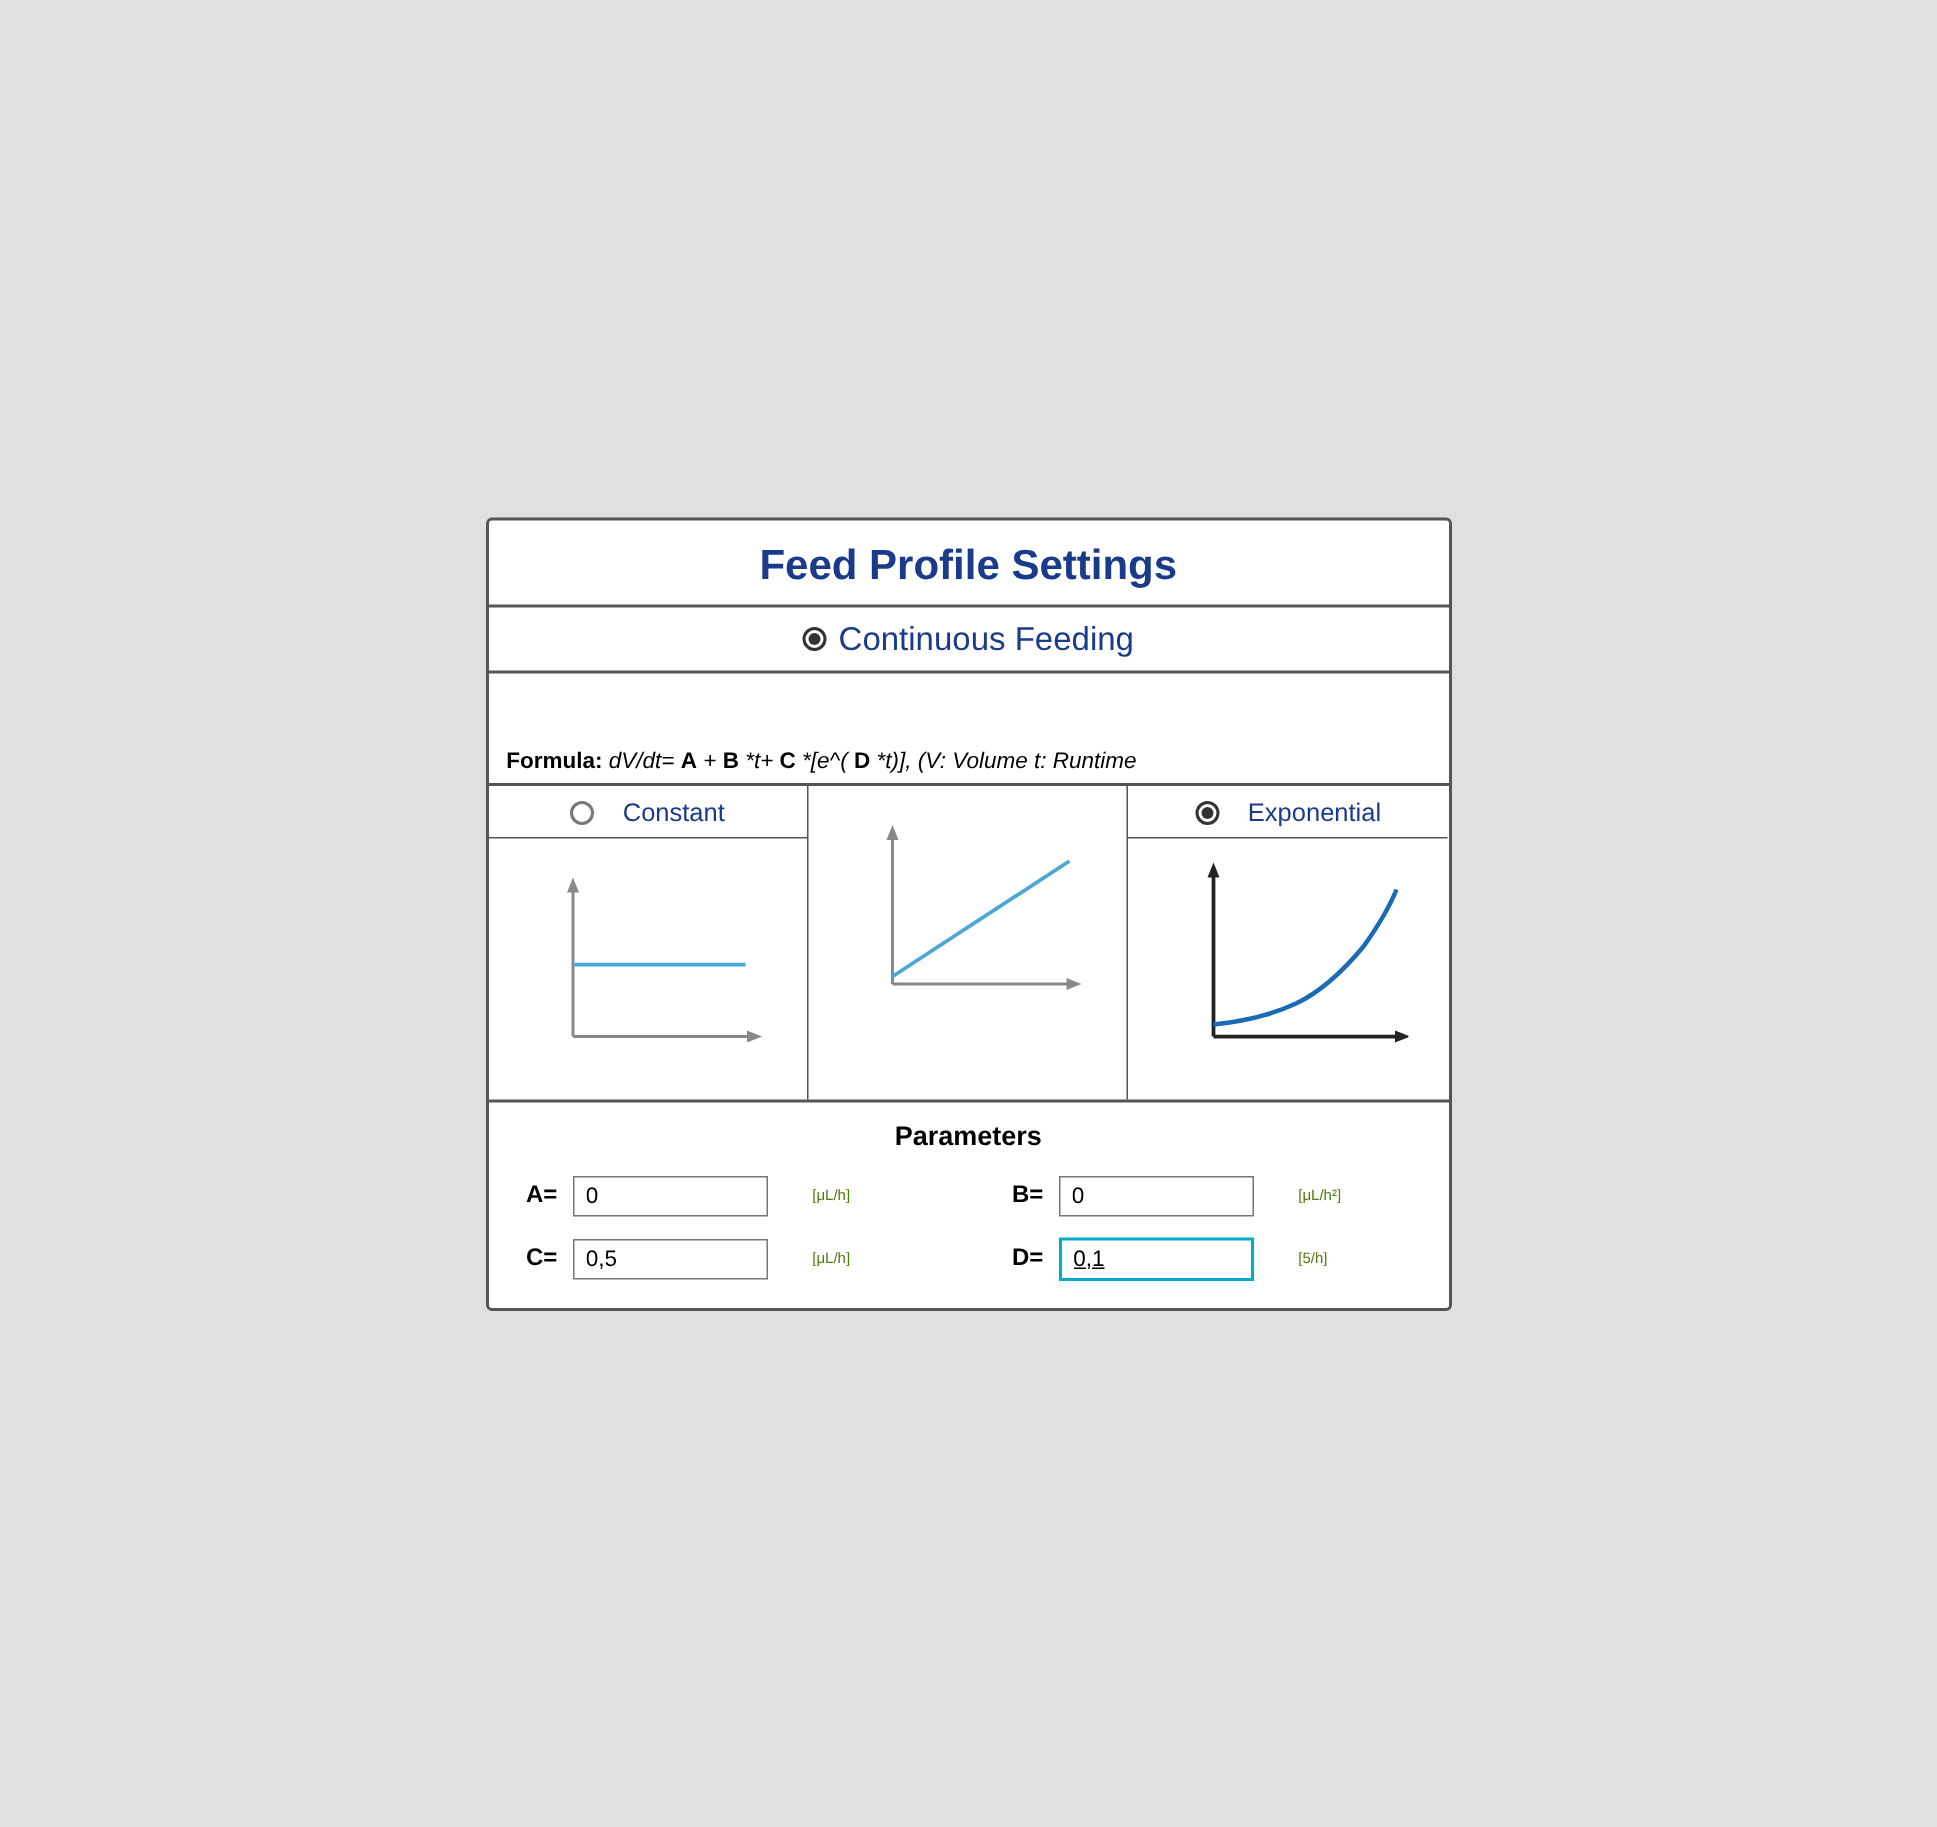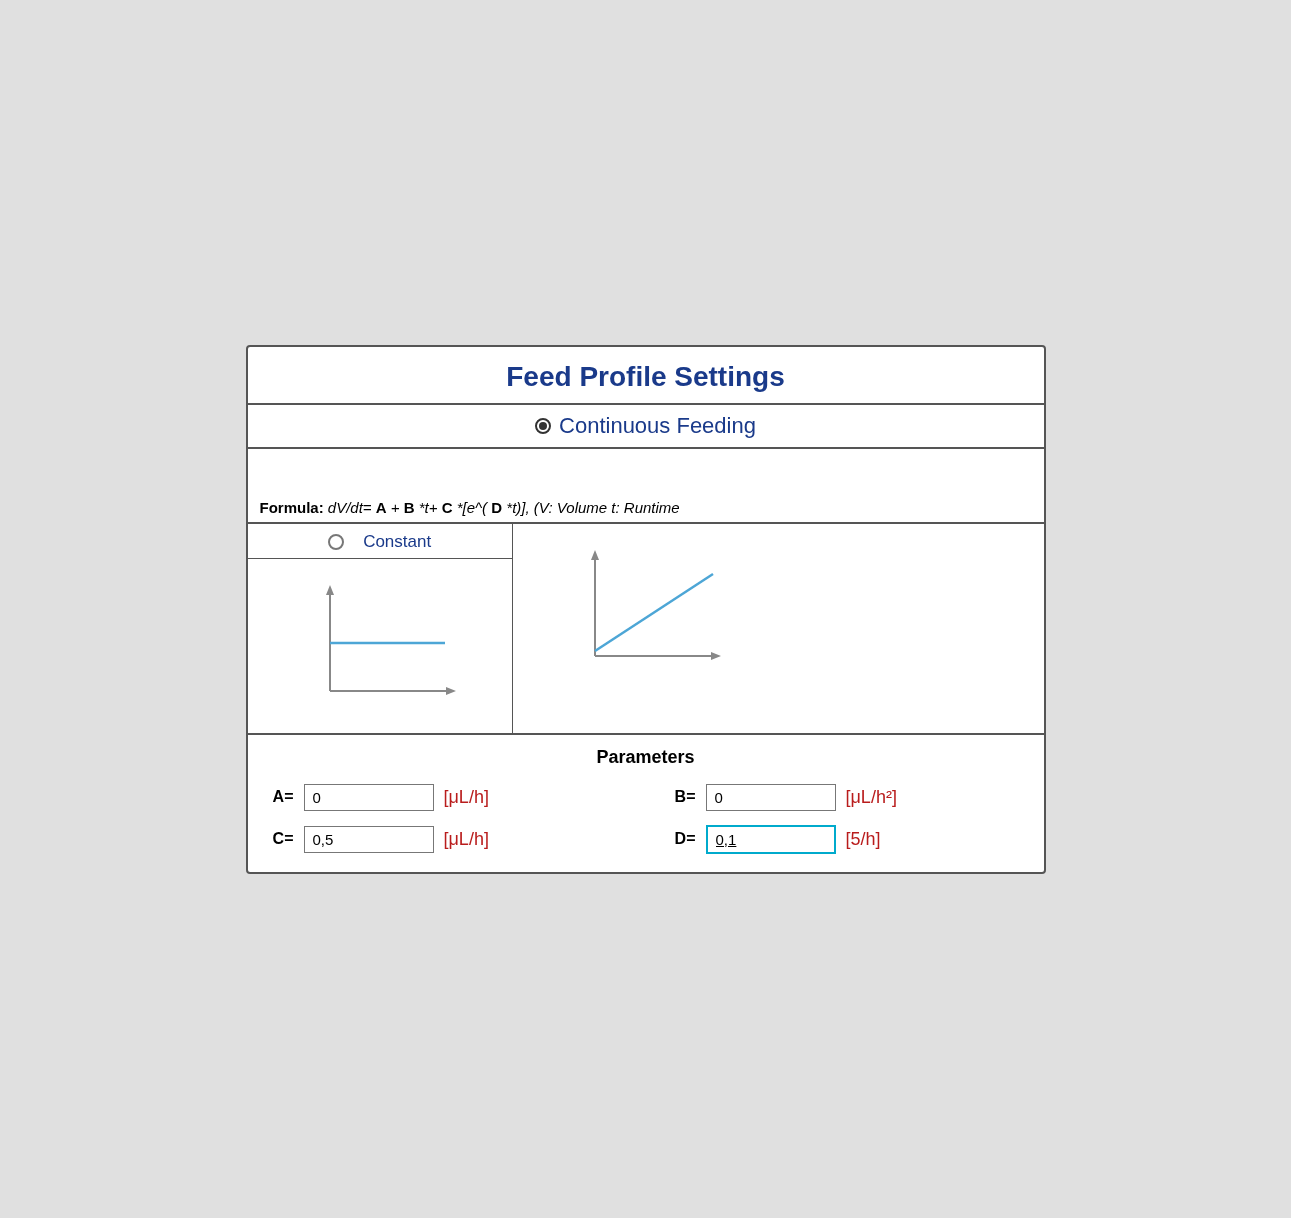--- a/index.html
+++ b/index.html
@@ -9,21 +9,21 @@
       display: flex;
       justify-content: center;
       align-items: center;
       min-height: 100vh;
       font-family: Arial, sans-serif;
     }
 
     .panel {
       background: #ffffff;
       border: 2px solid #555;
-      width: 800px;
+      width: 644px;
       border-radius: 4px;
       overflow: hidden;
     }
 
     .title-row {
       border-bottom: 2px solid #555;
       padding: 14px 20px 10px;
       text-align: center;
     }
 
@@ -157,23 +157,24 @@
       width: 130px;
       outline: none;
     }
 
     .param-input.highlighted {
       border: 2px solid #00aacc;
       text-decoration: underline;
     }
 
     .param-unit {
-      font-size: 18px;
-      color: #b91c1c;
+      font-size: 10px;
+      color: #4d7c0f;
       min-width: 60px;
+      margin-left: 20px;
     }
 
     .two-param-row {
       display: flex;
       align-items: center;
       width: 100%;
     }
 
     .half-param {
       display: flex;
@@ -235,20 +236,40 @@
 
           <line x1="30" y1="120" x2="150" y2="120" stroke="#888" stroke-width="2"></line>
 
           <polygon points="156,120 146,116 146,124" fill="#888"></polygon>
 
           <line x1="30" y1="115" x2="148" y2="38" stroke="#4da6d6" stroke-width="2.5"></line>
         </svg>
       </div>
     </div>
 
+    <div class="profile-col">
+      <div class="profile-col-header">
+        <div class="radio-dot filled"></div>
+        <span>Exponential</span>
+      </div>
+      <div class="chart-area">
+        <svg width="160" height="150" viewBox="0 0 160 150">
+
+          <line x1="30" y1="10" x2="30" y2="120" stroke="#222" stroke-width="2.5"></line>
+
+          <polygon points="30,4 26,14 34,14" fill="#222"></polygon>
+
+          <line x1="30" y1="120" x2="155" y2="120" stroke="#222" stroke-width="2.5"></line>
+
+          <polygon points="161,120 151,116 151,124" fill="#222"></polygon>
+
+          <path d="M30,112 C50,110 70,105 85,98 C100,91 115,78 130,60 C140,46 148,32 152,22" stroke="#1a6bb5" stroke-width="3" fill="none"></path>
+        </svg>
+      </div>
+    </div>
 
   </div>
 
   <div class="parameters-section">
     <div class="parameters-title">Parameters</div>
 
     <div class="two-param-row">
       <div class="half-param">
         <span class="param-label">A=</span>
         <input class="param-input" type="text" value="0" style="">

